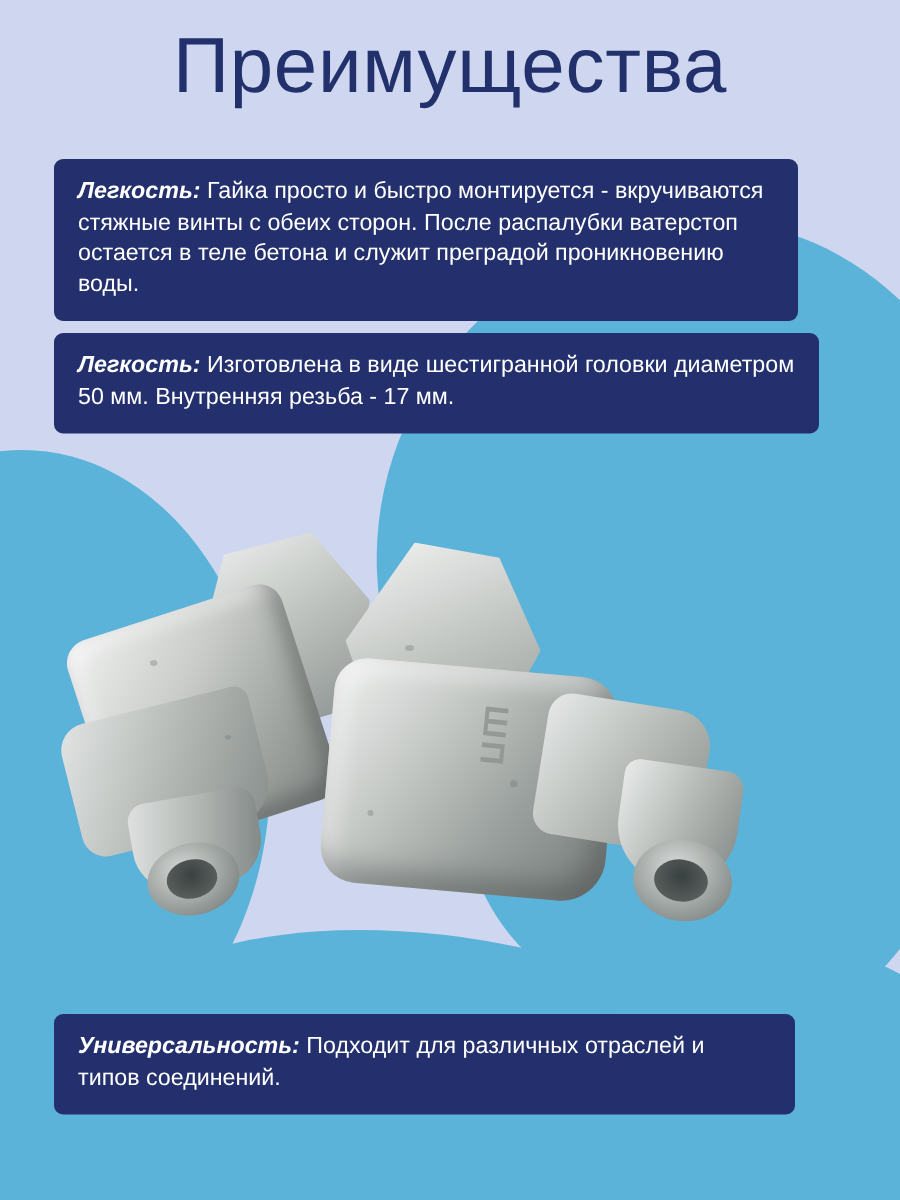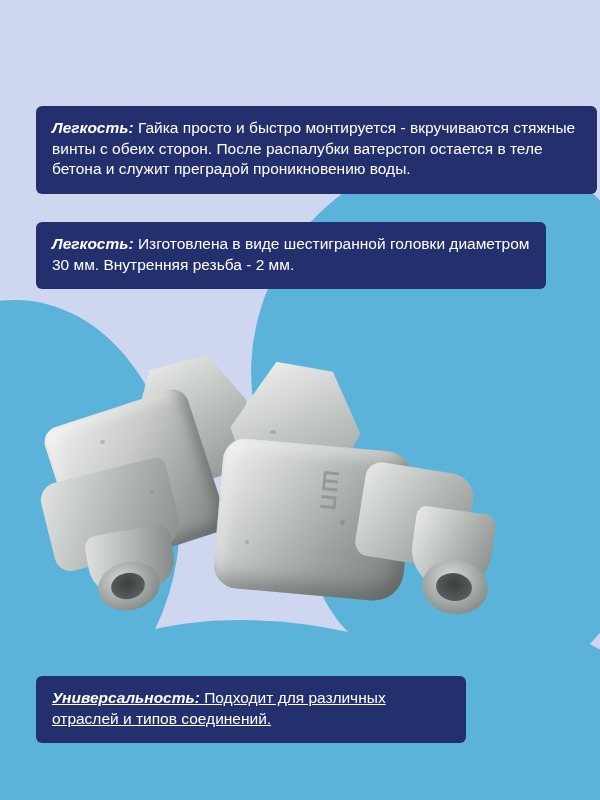--- a/index.html
+++ b/index.html
@@ -94,32 +94,31 @@
     line-height: 1.33;
     box-sizing: border-box;
   }
   .card b {
     font-weight: bold;
     font-style: italic;
   }
   .card-1 {
     left: 36px;
     top: 106px;
-    width: 561px;
+    width: 496px;
   }
   .card-2 {
     left: 36px;
     top: 222px;
     width: 510px;
   }
   .card-3 {
     left: 36px;
     top: 676px;
-    width: 430px;
-    text-decoration: underline;
+    width: 494px;
   }
 
   
   .photo {
     position: absolute;
     left: 40px;
     top: 350px;
     width: 480px;
     height: 310px;
   }
@@ -262,27 +261,28 @@
 <body>
 
 <div class="poster">
 
   <div class="blob-right"></div>
   <div class="blob-right-2"></div>
   <div class="blob-left"></div>
   <div class="blob-bottom"></div>
   <div class="wedge-bottom-right"></div>
 
+  <div class="title">Преимущества</div>
 
   <div class="card card-1">
     <b>Легкость:</b><span> Гайка просто и быстро монтируется - вкручиваются стяжные винты с обеих сторон. После распалубки ватерстоп остается в теле бетона и служит преградой проникновению воды.</span>
   </div>
 
   <div class="card card-2">
-    <b>Легкость:</b><span> Изготовлена в виде шестигранной головки диаметром 30 мм. Внутренняя резьба - 2 мм.</span>
+    <b>Легкость:</b><span> Изготовлена в виде шестигранной головки диаметром 50 мм. Внутренняя резьба - 17 мм.</span>
   </div>
 
   <div class="photo">
     <div class="metal p-left-hex"></div>
     <div class="metal p-left-body"></div>
     <div class="metal p-left-wing"></div>
     <div class="metal p-left-collar"></div>
     <div class="metal p-left-hole-outer"></div>
     <div class="metal p-left-hole-inner"></div>
 

